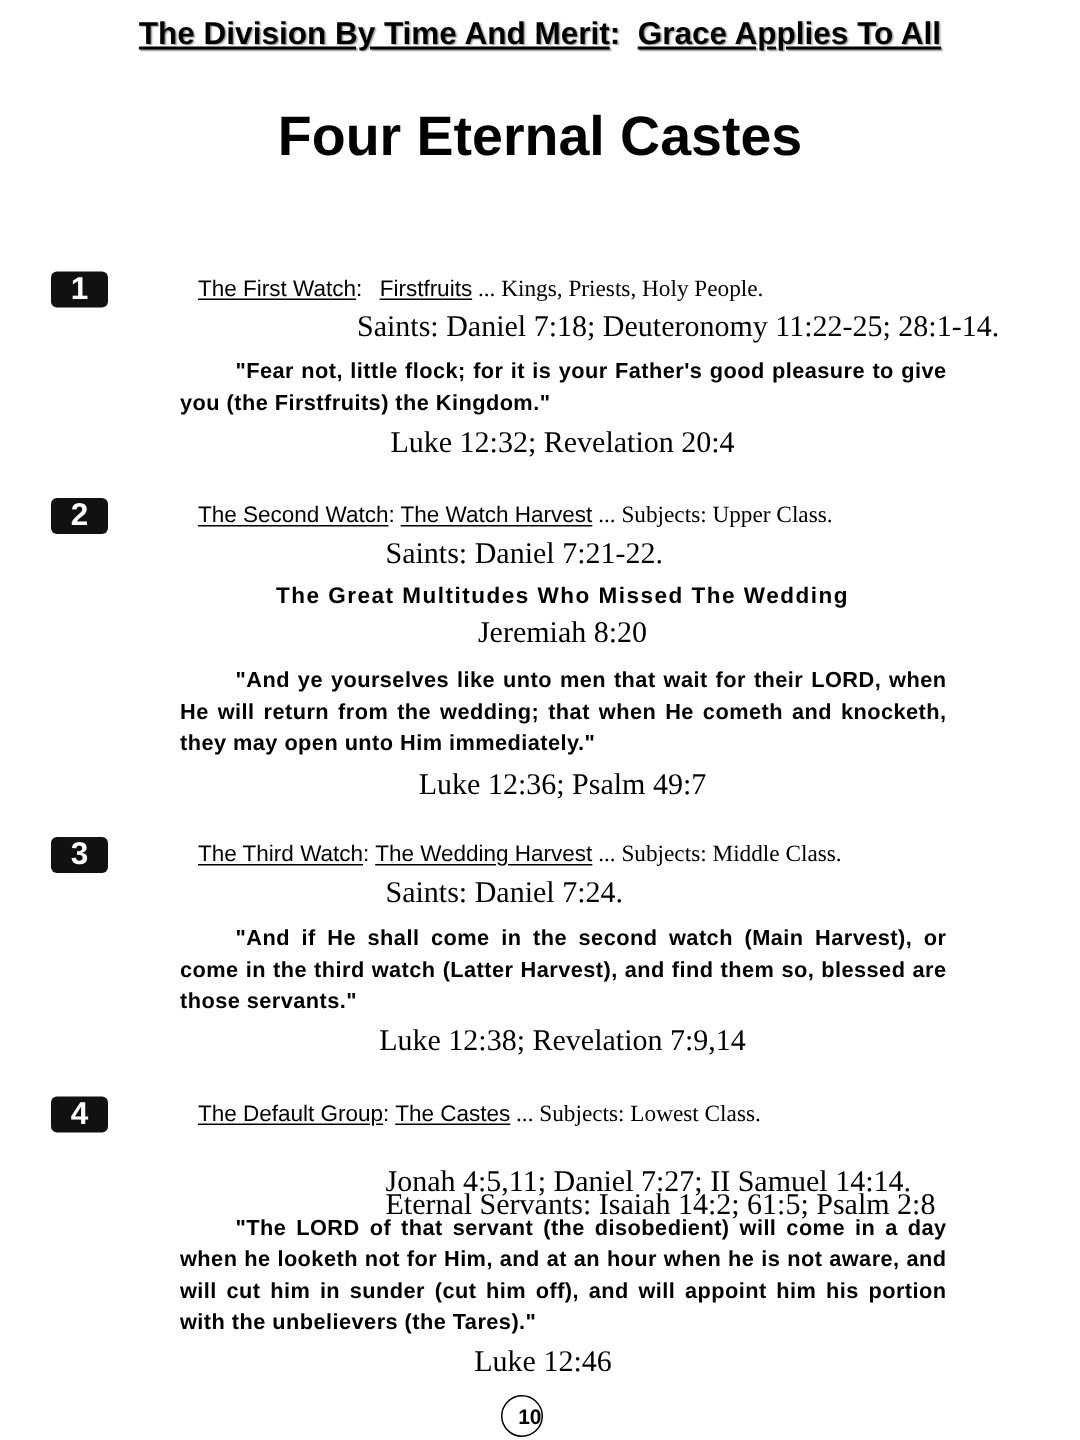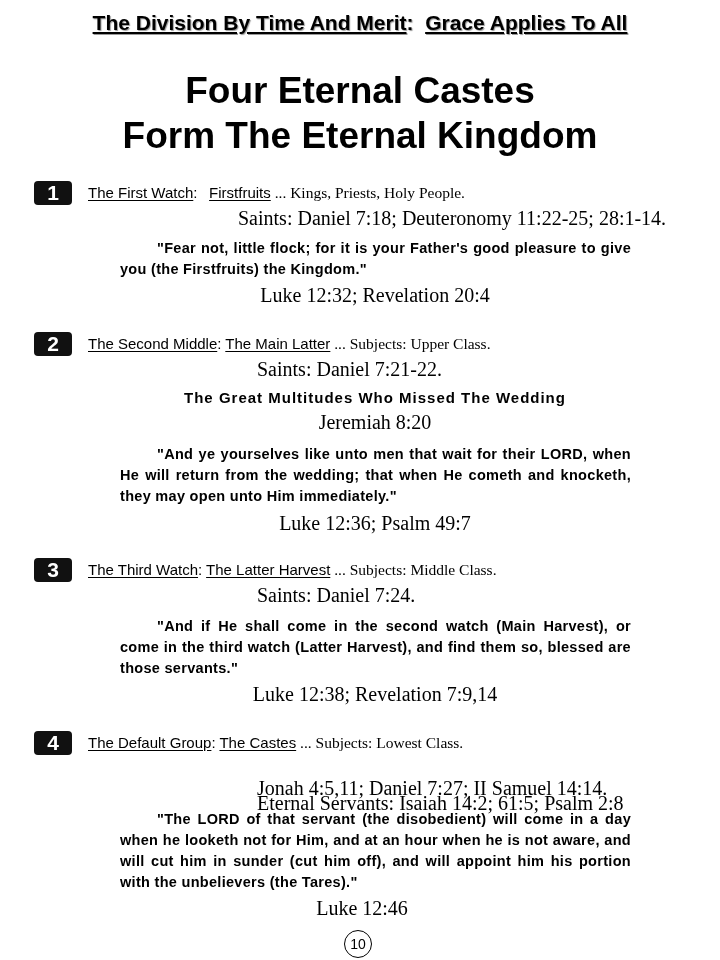--- a/index.html
+++ b/index.html
@@ -1,65 +1,64 @@
 <!DOCTYPE html>
 <html><head>
 <meta charset="utf-8">
 <style>
   html, body { margin: 0; padding: 0; background: #ffffff; }
   body { width: 720px; height: 960px; position: relative; overflow: hidden; color: #000; }
   .sans { font-family: "Liberation Sans", sans-serif; }
-  .serif { font-family: "Liberation Serif", serif; }
+  .serif { font-family: "Liberation Serif", serif; margin-left: 44px; }
   .abs { position: absolute; }
   .u { text-decoration: underline; text-underline-offset: 2px; }
   .header { left: 0; width: 720px; top: 11px; text-align: center; font-size: 21px; font-weight: bold; text-shadow: 1px 1px 1px #999; }
   .title { left: 0; width: 720px; top: 68px; text-align: center; font-size: 37px; font-weight: bold; line-height: 45px; }
   .num { left: 34px; width: 38px; height: 24px; background: #111; color: #fff; border-radius: 4px; font-weight: bold; font-size: 21px; line-height: 24px; text-align: center; }
   .line { font-size: 15.5px; white-space: nowrap; }
   .line .s { font-family: "Liberation Sans", sans-serif; font-size: 15px; }
   .ref { font-size: 20px; font-family: "Liberation Serif", serif; white-space: nowrap; }
   .quote { left: 120px; width: 511px; font-family: "Liberation Sans", sans-serif; font-weight: bold; font-size: 14.5px; line-height: 21px; text-align: justify; letter-spacing: 0.3px; }
   .quote .indent { display: inline-block; width: 37px; }
   .center { left: 0; width: 720px; text-align: center; }
   .subhead { font-family: "Liberation Sans", sans-serif; font-weight: 900; font-size: 15px; letter-spacing: 1px; }
-  .pagenum { left: 344px; top: 930px; width: 26px; height: 26px; border: 1px solid #000; border-radius: 50%; text-align: center; line-height: 26px; font-family: "Liberation Sans", sans-serif; font-weight: normal; font-size: 14px; }
+  .pagenum { left: 334px; top: 930px; width: 26px; height: 26px; border: 1px solid #000; border-radius: 50%; text-align: right; line-height: 26px; font-family: "Liberation Sans", sans-serif; font-weight: bold; font-size: 14px; }
 </style>
 </head>
 <body>
 
 <div class="abs header sans">
   <span class="u">The Division By Time And Merit</span><span>:</span>&nbsp;&nbsp;<span class="u">Grace Applies To All</span>
 </div>
 
 <div class="abs title sans">
   <div>Four Eternal Castes</div>
-  <div>Form The Eternal Kingdom</div>
 </div>
 
 <div class="abs num sans" style="top:181px;">1</div>
 <div class="abs line serif" style="left:88px; top:184px;">
   <span class="s u">The First Watch</span><span class="s">:</span>&nbsp;&nbsp;&nbsp;<span class="s u">Firstfruits</span>&nbsp;<span>... Kings, Priests, Holy People.</span>
 </div>
 <div class="abs ref" style="left:238px; top:207px;">Saints: Daniel 7:18; Deuteronomy 11:22-25; 28:1-14.</div>
 <div class="abs quote" style="top:238px;"><span class="indent"></span><span>"Fear not, little flock; for it is your Father's good pleasure to give you (the Firstfruits) the Kingdom."</span></div>
 <div class="abs center ref" style="top:284px; left:15px;">Luke 12:32; Revelation 20:4</div>
 
 <div class="abs num sans" style="top:332px;">2</div>
 <div class="abs line serif" style="left:88px; top:335px;">
-  <span class="s u">The Second Middle</span><span class="s">:</span>&nbsp;<span class="s u">The Main Latter</span>&nbsp;<span>... Subjects: Upper Class.</span>
+  <span class="s u">The Second Watch</span><span class="s">:</span>&nbsp;<span class="s u">The Watch Harvest</span>&nbsp;<span>... Subjects: Upper Class.</span>
 </div>
 <div class="abs ref" style="left:257px; top:358px;">Saints: Daniel 7:21-22.</div>
 <div class="abs center subhead" style="top:389px; left:15px;">The Great Multitudes Who Missed The Wedding</div>
 <div class="abs center ref" style="top:411px; left:15px;">Jeremiah 8:20</div>
 <div class="abs quote" style="top:444px;"><span class="indent"></span><span>"And ye yourselves like unto men that wait for their LORD, when He will return from the wedding; that when He cometh and knocketh, they may open unto Him immediately."</span></div>
 <div class="abs center ref" style="top:512px; left:15px;">Luke 12:36; Psalm 49:7</div>
 
 <div class="abs num sans" style="top:558px;">3</div>
 <div class="abs line serif" style="left:88px; top:561px;">
-  <span class="s u">The Third Watch</span><span class="s">:</span>&nbsp;<span class="s u">The Latter Harvest</span>&nbsp;<span>... Subjects: Middle Class.</span>
+  <span class="s u">The Third Watch</span><span class="s">:</span>&nbsp;<span class="s u">The Wedding Harvest</span>&nbsp;<span>... Subjects: Middle Class.</span>
 </div>
 <div class="abs ref" style="left:257px; top:584px;">Saints: Daniel 7:24.</div>
 <div class="abs quote" style="top:616px;"><span class="indent"></span><span>"And if He shall come in the second watch (Main Harvest), or come in the third watch (Latter Harvest), and find them so, blessed are those servants."</span></div>
 <div class="abs center ref" style="top:683px; left:15px;">Luke 12:38; Revelation 7:9,14</div>
 
 <div class="abs num sans" style="top:731px;">4</div>
 <div class="abs line serif" style="left:88px; top:734px;">
   <span class="s u">The Default Group</span><span class="s">:</span>&nbsp;<span class="s u">The Castes</span>&nbsp;<span>... Subjects: Lowest Class.</span>
 </div>
 <div class="abs ref" style="left:257px; top:792px;">Eternal Servants:  Isaiah 14:2; 61:5; Psalm 2:8</div>

